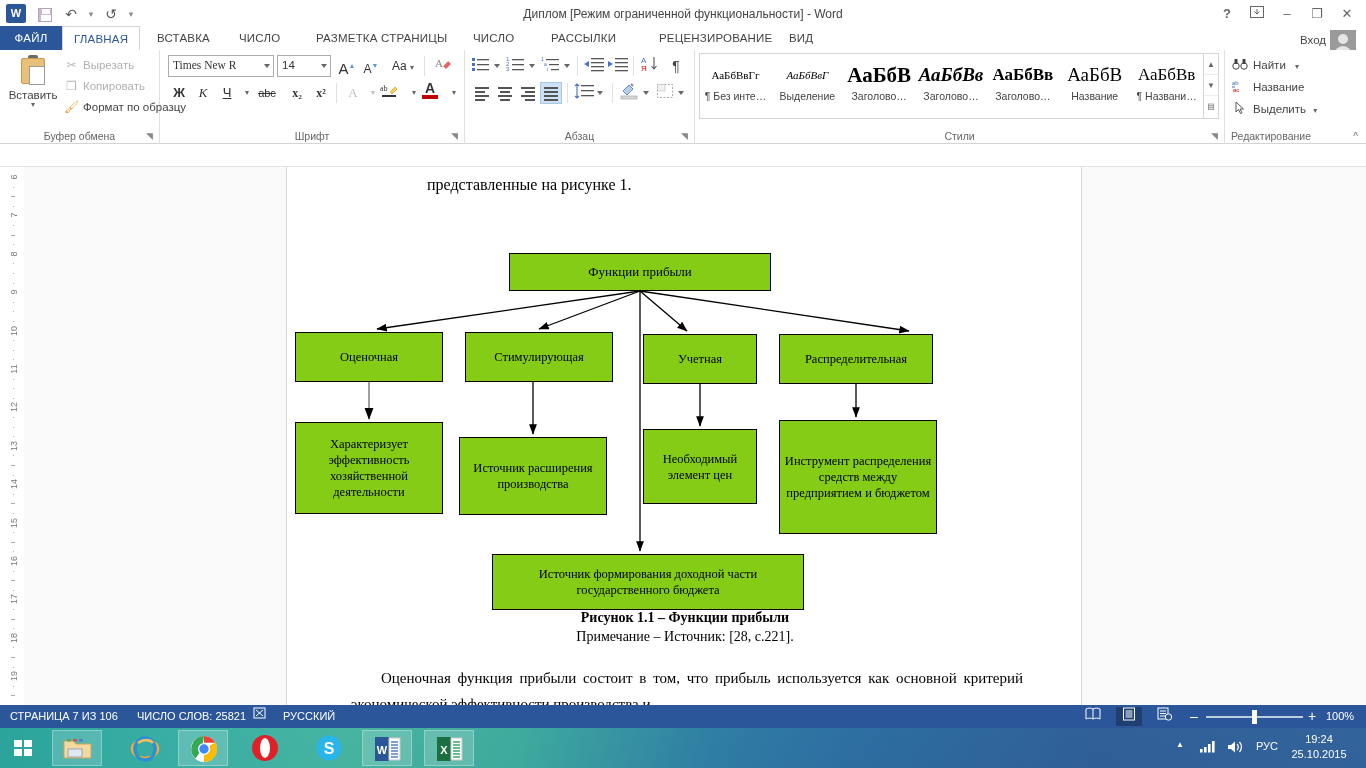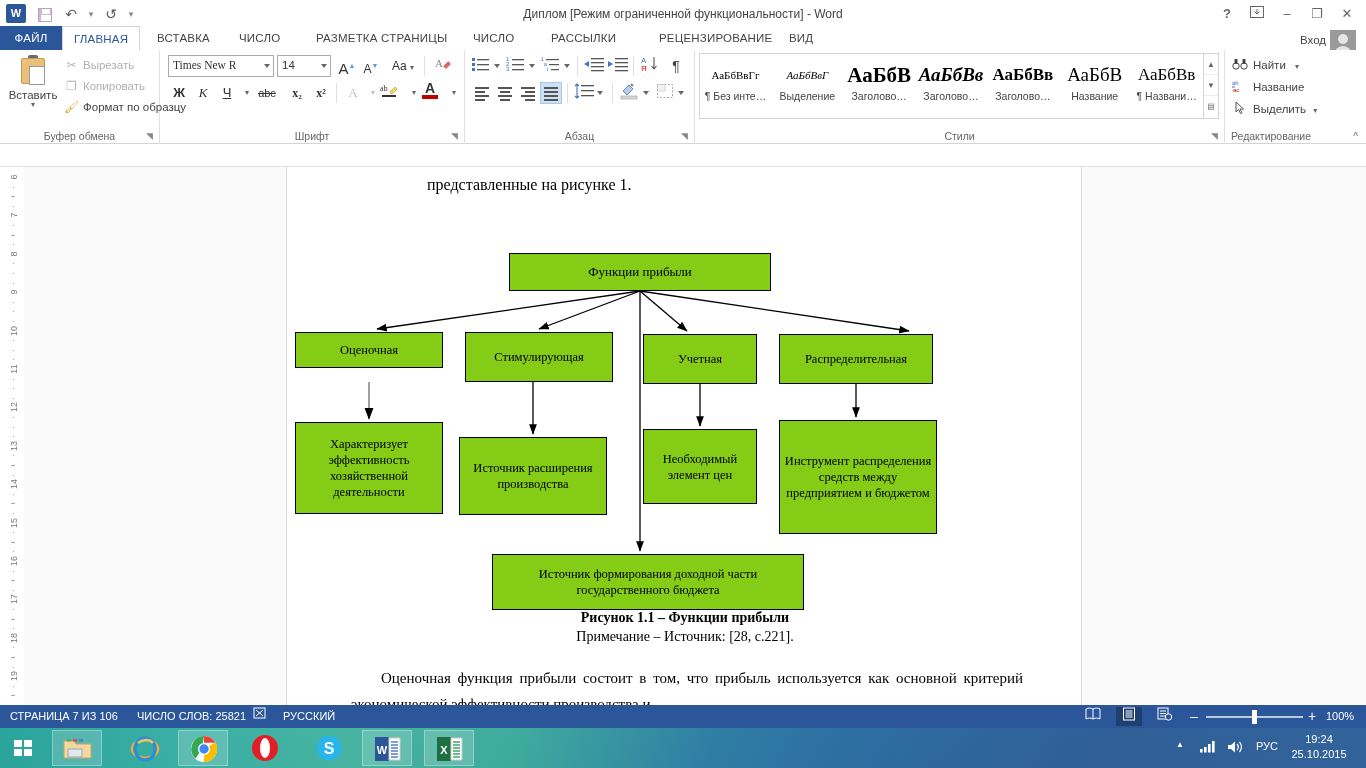--- a/index.html
+++ b/index.html
@@ -862,21 +862,21 @@
 
         <line x1="353" y1="84" x2="353" y2="344" stroke="#000" stroke-width="1.3" marker-end="url(#ah)"></line>
 
         <line x1="82" y1="175" x2="82" y2="212" stroke="#7f7f7f" stroke-width="1.5" marker-end="url(#ah)"></line>
         <line x1="246" y1="175" x2="246" y2="227" stroke="#000" stroke-width="1.3" marker-end="url(#ah)"></line>
         <line x1="413" y1="177" x2="413" y2="219" stroke="#000" stroke-width="1.3" marker-end="url(#ah)"></line>
         <line x1="569" y1="177" x2="569" y2="210" stroke="#000" stroke-width="1.3" marker-end="url(#ah)"></line>
       </svg>
 
       <div class="nbox top" style="left:222px;top:46px;width:262px;height:38px;">Функции прибыли</div>
-      <div class="nbox" style="left:8px;top:125px;width:148px;height:36px;text-align:right;">Оценочная</div>
+      <div class="nbox" style="left:8px;top:125px;width:148px;height:50px;text-align:right;">Оценочная</div>
       <div class="nbox" style="left:178px;top:125px;width:148px;height:50px;">Стимулирующая</div>
       <div class="nbox" style="left:356px;top:127px;width:114px;height:50px;">Учетная</div>
       <div class="nbox" style="left:492px;top:127px;width:154px;height:50px;">Распределительная</div>
       <div class="nbox" style="left:172px;top:230px;width:148px;height:78px;">Источник расширения производства</div>
       <div class="nbox" style="left:8px;top:215px;width:148px;height:92px;">Характеризует эффективность хозяйственной деятельности</div>
       <div class="nbox" style="left:356px;top:222px;width:114px;height:75px;">Необходимый элемент цен</div>
       <div class="nbox" style="left:205px;top:347px;width:312px;height:56px;">Источник формирования доходной части государственного бюджета</div>
       <div class="nbox" style="left:492px;top:213px;width:158px;height:114px;">Инструмент распределения средств между предприятием и бюджетом</div>
     </div>
 

